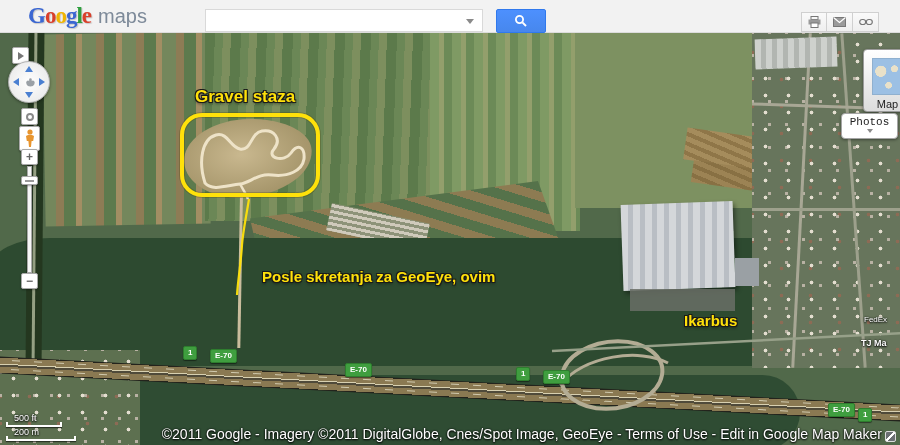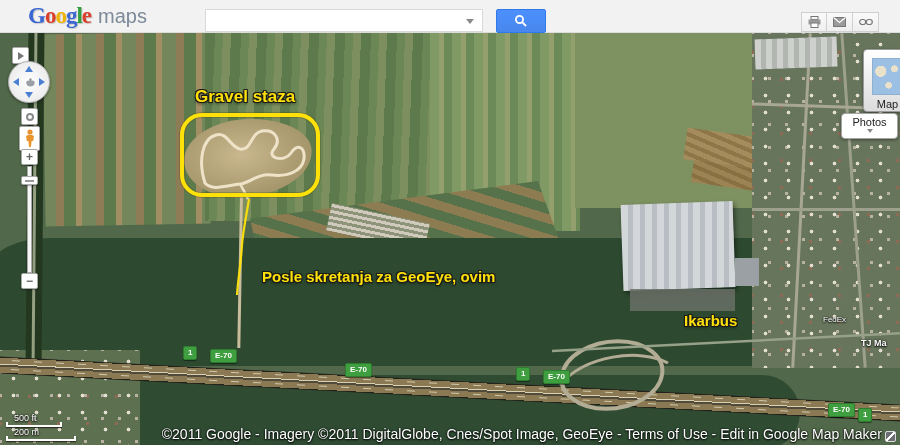--- a/index.html
+++ b/index.html
@@ -48,21 +48,21 @@
 
   
   #map-btn{left:863px;top:16px;width:49px;height:63px;background:linear-gradient(#ffffff,#dcdcdc);border:1px solid #9b9b9b;border-radius:4px;box-shadow:0 1px 3px rgba(0,0,0,.4);cursor:pointer;padding:8px;z-index:50;}
   #map-thumb{width:41px;height:37px;border:1px solid #8fb0cf;background:#9cc0e4;background-image:
     radial-gradient(circle at 20% 35%,#e9e1c9 0 14%,transparent 15%),
     radial-gradient(circle at 55% 28%,#e9e1c9 0 10%,transparent 11%),
     radial-gradient(circle at 82% 45%,#e9e1c9 0 13%,transparent 14%),
     radial-gradient(circle at 40% 75%,#e9e1c9 0 9%,transparent 10%);}
   #map-btn .lbl{font-size:11px;color:#222;text-align:center;margin-top:3px;}
   #photos-btn{left:841px;top:80px;width:57px;height:26px;background:#fff;border:1px solid #a5a5a5;border-radius:4px;box-shadow:0 1px 3px rgba(0,0,0,.4);cursor:pointer;text-align:center;z-index:50;}
-  #photos-btn .lbl{font-size:11px;color:#222;margin-top:2px;}
+  #photos-btn .lbl{font-size:11px;color:#222;margin-top:2px;font-family:Liberation Mono, monospace;}
   #photos-btn .caret-down{margin:1px auto 0;border-left-width:3px;border-right-width:3px;border-top-width:4px;}
 
   
   .scale-text{font-size:9px;line-height:9px;}
   .bracket{border-left:2px solid #fff;border-right:2px solid #fff;border-bottom:2px solid #fff;height:5px;box-shadow:0 1px 1px rgba(0,0,0,.55);}
   #attribution{position:absolute;right:18px;bottom:3px;font-size:14px;white-space:nowrap;z-index:40;}
   #attribution span{cursor:default;}
   #attribution .link{cursor:pointer;}
   #mapmaker-icon{position:absolute;right:4px;bottom:3px;width:11px;height:11px;background:#6b6f73;border:1px solid #dcdcdc;border-radius:2px;z-index:40;background-image:linear-gradient(135deg,transparent 44%,#fff 44%,#fff 58%,transparent 58%);cursor:pointer;}
 </style>
@@ -160,21 +160,21 @@
     <div class="abs yellow-note" style="left:684px;top:279px;font-size:15px;z-index:20;">Ikarbus</div>
 
     <span class="shield" style="left:183px;top:313px;">1</span>
     <span class="shield" style="left:210px;top:316px;">E-70</span>
     <span class="shield" style="left:345px;top:330px;">E-70</span>
     <span class="shield" style="left:516px;top:334px;">1</span>
     <span class="shield" style="left:543px;top:337px;">E-70</span>
     <span class="shield" style="left:828px;top:370px;">E-70</span>
     <span class="shield" style="left:858px;top:375px;">1</span>
 
-    <div class="abs map-text" style="left:823px;top:282px;font-size:8px;z-index:20;">FedEx</div>
+    <div class="abs map-text" style="left:864px;top:282px;font-size:8px;z-index:20;">FedEx</div>
     <div class="abs map-text" style="left:861px;top:305px;font-size:9px;font-weight:bold;z-index:20;">TJ Ma</div>
 
     <div class="abs wbtn ctl" style="left:12px;top:14px;width:17px;height:17px;">
       <div style="width:0;height:0;border-top:4px solid transparent;border-bottom:4px solid transparent;border-left:6px solid #777;"></div>
     </div>
     <div id="pan-wheel" class="abs ctl">
       <div class="tri tri-up"></div>
       <div class="tri tri-dn"></div>
       <div class="tri tri-lf"></div>
       <div class="tri tri-rt"></div>

